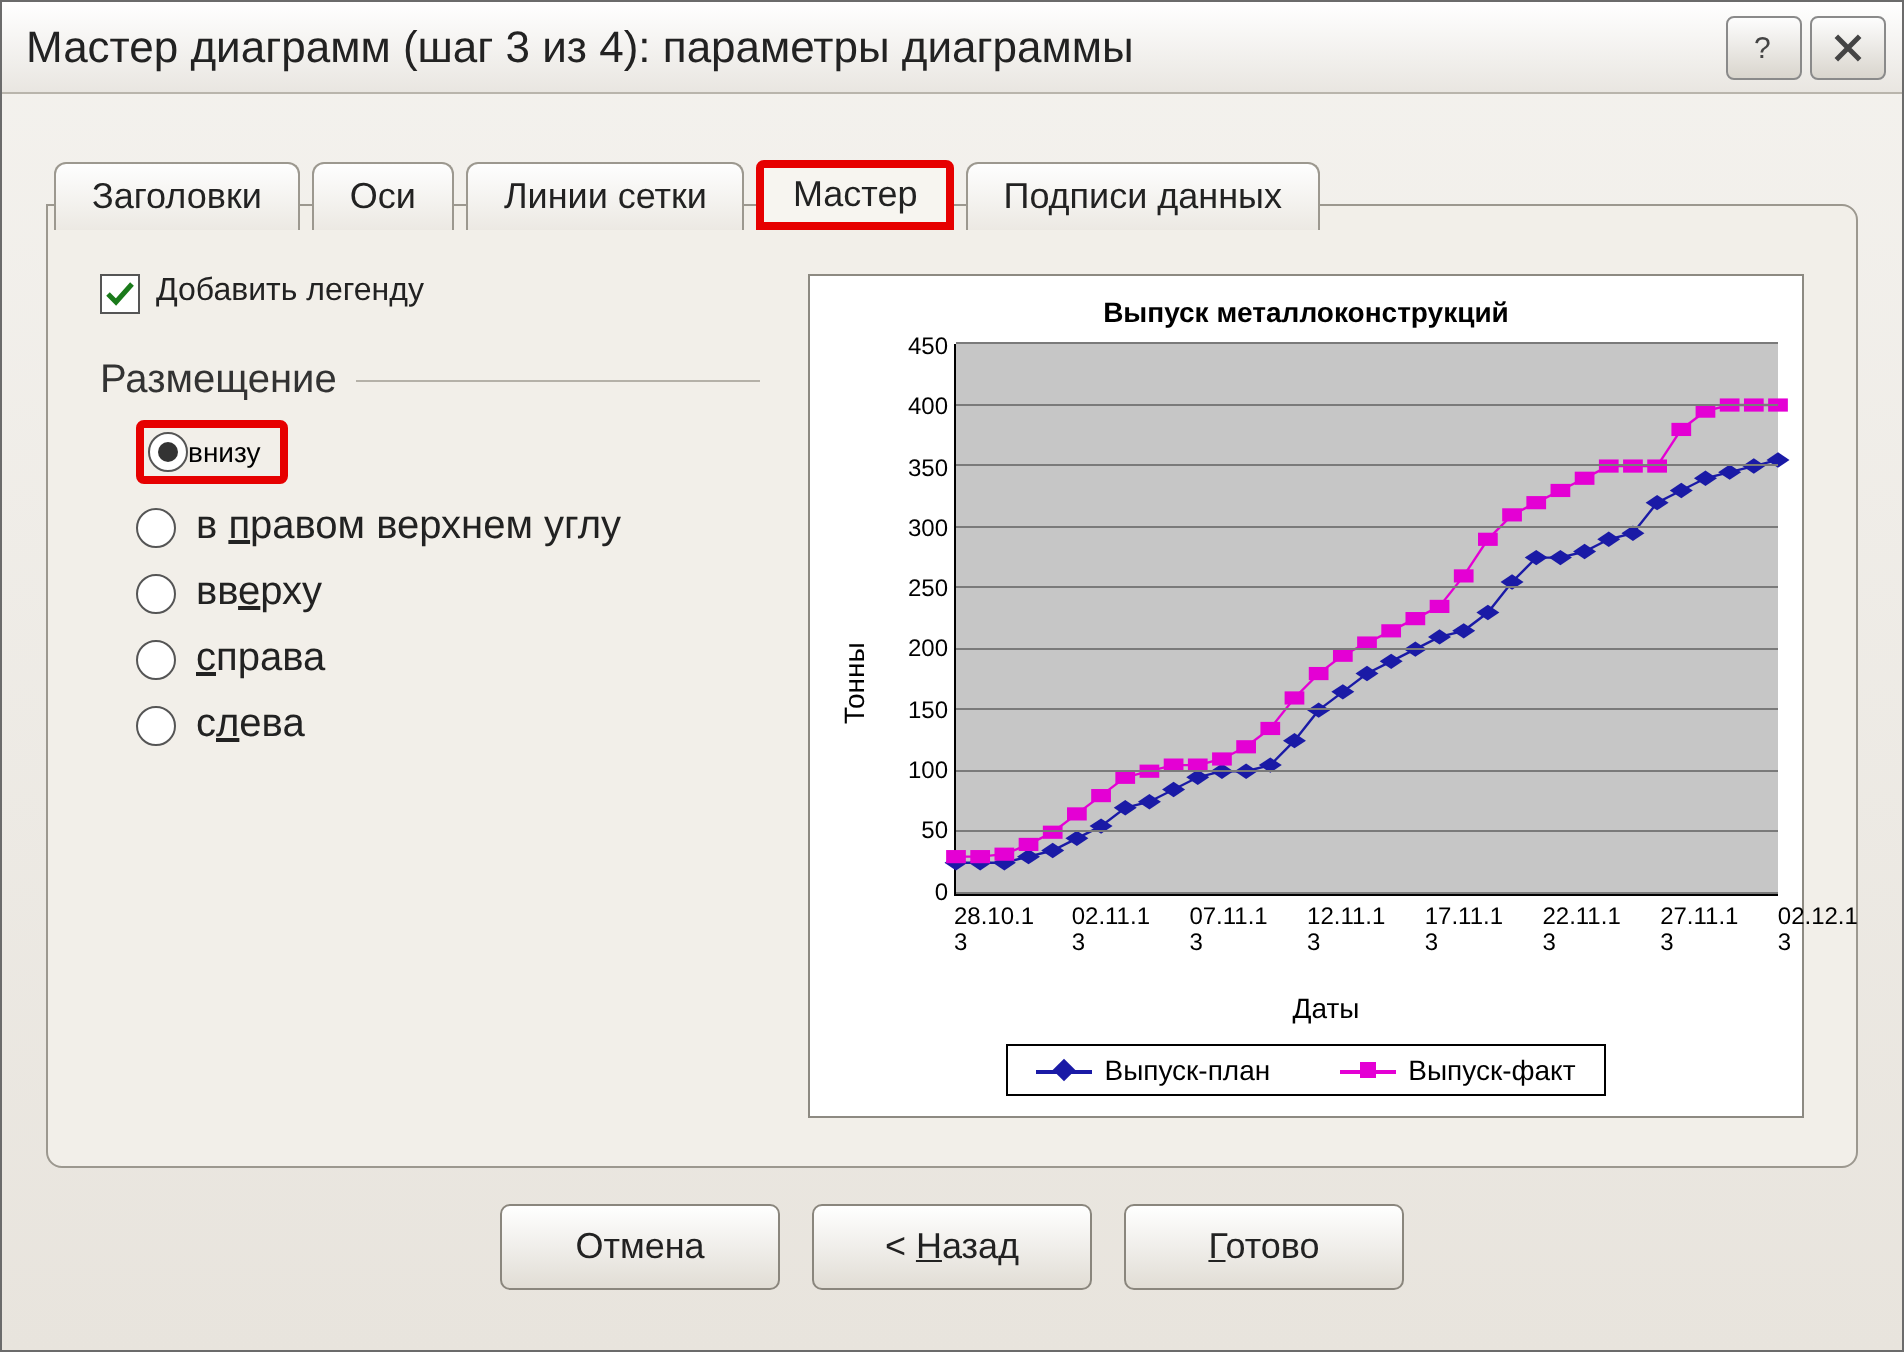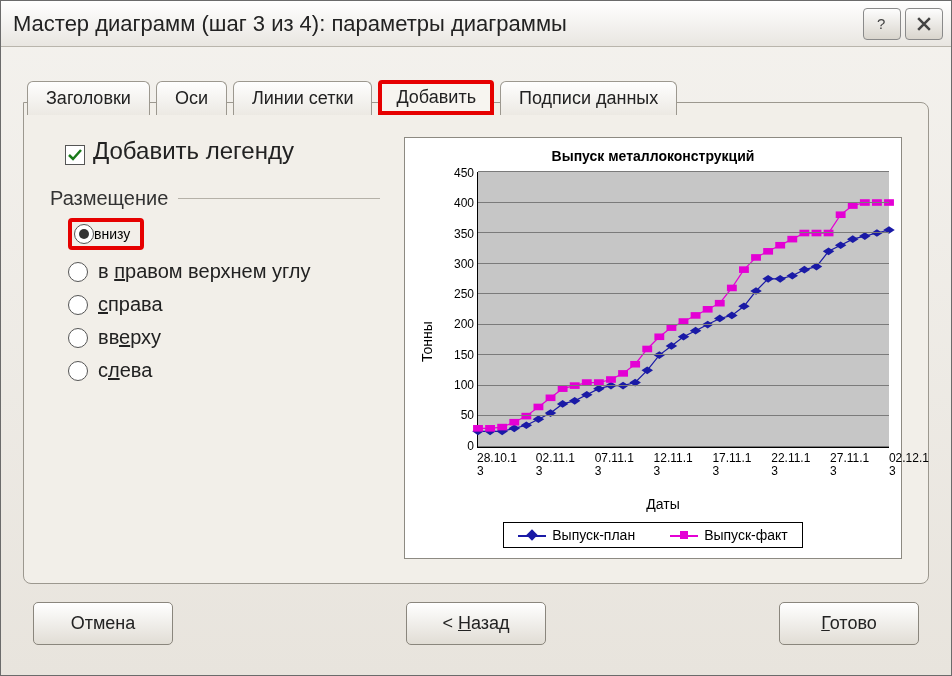--- a/index.html
+++ b/index.html
@@ -84,22 +84,22 @@
     display:flex;
     padding: 34px 26px 24px 26px;
     gap: 24px;
   }
   .leftcol {
     width: 330px;
     display:flex;
     flex-direction:column;
   }
   .checkbox-row {
-    display:flex; align-items:flex-end; gap:8px; font-size:24px;
-    margin-bottom: 22px; color:#222;margin-left:15px;
+    display:flex; align-items:flex-start; gap:8px; font-size:16px;
+    margin-bottom: 22px; color:#222;
   }
   .chk {
     width:20px;height:20px;border:1px solid #555;background:#fff;
     display:flex;align-items:center;justify-content:center;
   }
   .chk svg{width:16px;height:16px;}
   .group-label-row{
     display:flex; align-items:center; font-size:20px; color:#333;
     margin-bottom:8px;
   }
@@ -131,21 +131,21 @@
   .xlabel{text-align:center;font-size:14px;margin-top:18px;color:#000;}
   .svglines{position:absolute;inset:0;width:100%;height:100%;overflow:visible;}
   .legend{border:1px solid #000;margin:10px auto 0;display:flex;gap:35px;padding:4px 14px;justify-content:center;width:fit-content;font-size:14px;color:#000;}
   .legend-item{display:flex;align-items:center;gap:6px;}
   .legend-line{width:28px;height:0;position:relative;}
   .legend-line .ln{position:absolute;left:0;right:0;top:50%;height:2px;}
   .legend-line .mk{position:absolute;left:50%;top:50%;transform:translate(-50%,-50%);width:8px;height:8px;}
 
   .button-row{
     display:flex;
-    justify-content:space-between;
+    justify-content:center;
     gap:16px;
     padding:18px 10px 20px;
   }
   .btn{
     min-width:140px;
     padding:10px 20px;
     font-size:18px;
     background:linear-gradient(#ffffff,#e1ddd5);
     border:1px solid #8a867d;
     border-radius:5px;
@@ -170,21 +170,21 @@
           <path d="M5 5 L19 19 M19 5 L5 19" stroke="#444" stroke-width="3" fill="none"></path>
         </svg>
     </div>
   </div>
 
   <div class="client">
     <div class="tabstrip">
       <div class="tab">Заголовки</div>
       <div class="tab">Оси</div>
       <div class="tab">Линии сетки</div>
-      <div class="tab active tab-highlight">Добавить</div>
+      <div class="tab active tab-highlight">Мастер</div>
       <div class="tab">Подписи данных</div>
     </div>
 
     <div class="panel">
       <div class="leftcol">
         <div class="checkbox-row">
           <span class="chk">
             <svg viewBox="0 0 16 16">
                 <path d="M2 8 L6 12 L14 3" stroke="#1a7a1a" stroke-width="2.5" fill="none"></path>
               </svg>
@@ -203,25 +203,25 @@
                 <span class="dot"></span>
               </span>
             <span>вниз<span class="ul">у</span></span>
           </div>
           <div class="radio-row">
             <span class="radio"></span>
             <span>в <span class="ul">п</span>равом верхнем углу</span>
           </div>
           <div class="radio-row">
             <span class="radio"></span>
-            <span><span class="ul">с</span>права</span>
+            <span>вв<span class="ul">е</span>рху</span>
           </div>
           <div class="radio-row">
             <span class="radio"></span>
-            <span>вв<span class="ul">е</span>рху</span>
+            <span><span class="ul">с</span>права</span>
           </div>
           <div class="radio-row">
             <span class="radio"></span>
             <span>с<span class="ul">л</span>ева</span>
           </div>
         </div>
       </div>
 
       <div class="preview">
         <div class="chart-title">Выпуск металлоконструкций</div>

